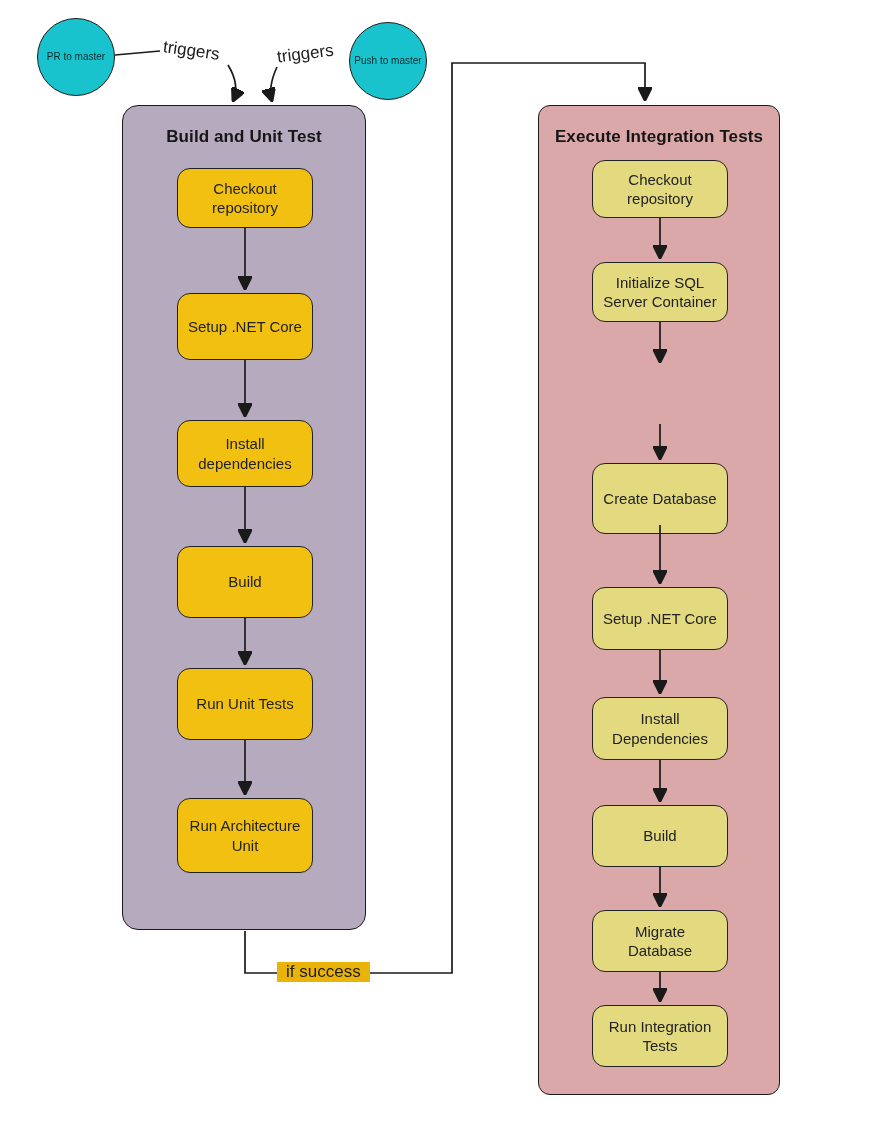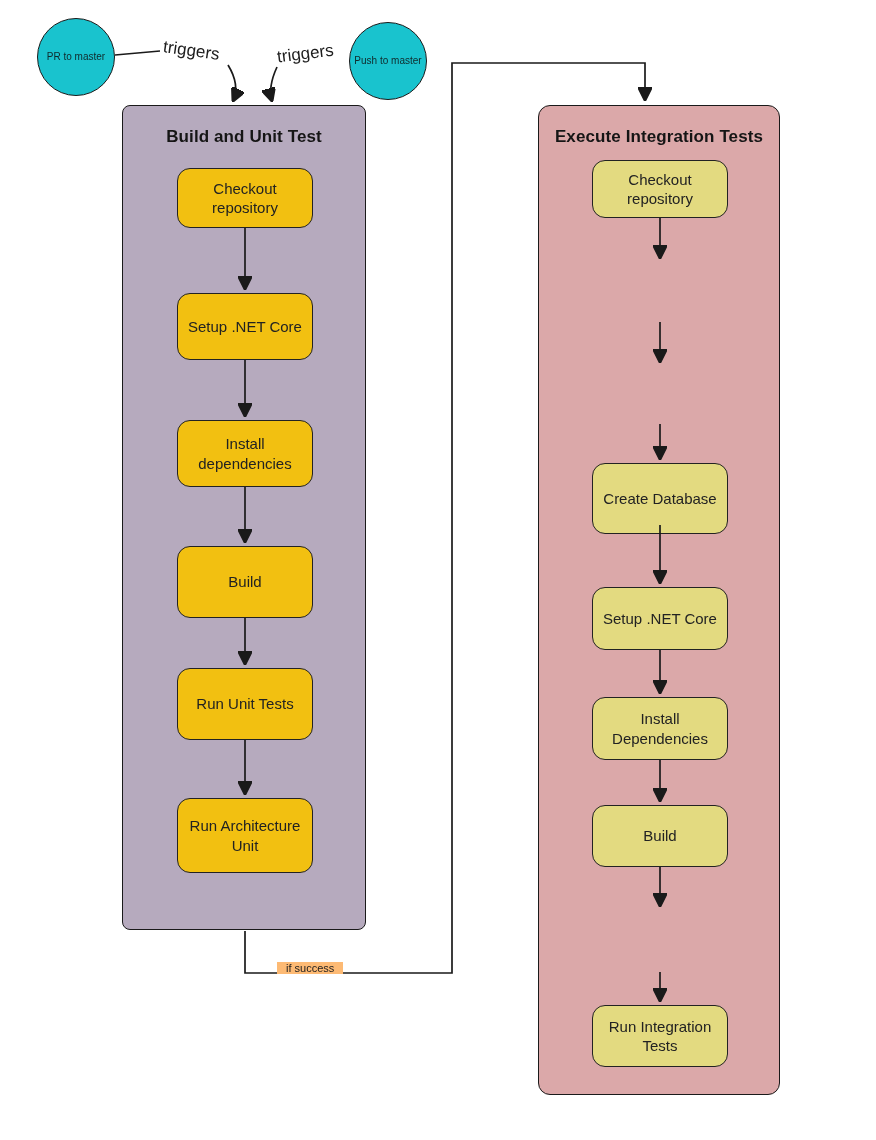--- a/index.html
+++ b/index.html
@@ -18,21 +18,21 @@
 
   
   .group {
     position: absolute;
     border: 1.6px solid #1a1a1a;
     z-index: 1;
   }
   .group-left {
     left: 122px; top: 105px; width: 244px; height: 825px;
     background: var(--left-container, #b6aabe);
-    border-radius: 8px;
+    border-radius: 16px;
   }
   .group-right {
     left: 538px; top: 105px; width: 242px; height: 990px;
     background: var(--right-container, #dba8a9);
     border-radius: 12px;
   }
   .group-title {
     position: absolute;
     top: 21px; left: 0; right: 0;
     text-align: center;
@@ -85,22 +85,22 @@
     position: absolute;
     font-size: 17px;
     color: #1d1d1d;
     white-space: nowrap;
     z-index: 4;
   }
   .label-triggers-left  { left: 163px; top: 41px; transform: rotate(8deg); }
   .label-triggers-right { left: 277px; top: 44px; transform: rotate(-7deg); }
   .label-if-success {
     left: 277px; top: 962px;
-    font-size: 11px;
-    background: #fdba74;
+    font-size: 17px;
+    background: #eab308;
     padding: 0 9px;
     z-index: 3;
   }
 
   
   svg.connectors {
     position: absolute;
     left: 0; top: 0;
     width: 876px; height: 1140px;
     z-index: 3;
@@ -126,24 +126,26 @@
   </div>
 
   <div class="step step-left" style="top:168px;height:60px">Checkout repository</div>
   <div class="step step-left" style="top:293px;height:67px">Setup .NET Core</div>
   <div class="step step-left" style="top:420px;height:67px">Install dependencies</div>
   <div class="step step-left" style="top:546px;height:72px">Build</div>
   <div class="step step-left" style="top:668px;height:72px">Run Unit Tests</div>
   <div class="step step-left" style="top:798px;height:75px">Run Architecture Unit</div>
 
   <div class="step step-right" style="top:160px;height:58px">Checkout repository</div>
+  <div class="step step-right" style="top:262px;height:60px">Initialize SQL Server Container</div>
   <div class="step step-right" style="top:463px;height:71px">Create Database</div>
   <div class="step step-right" style="top:587px;height:63px">Setup .NET Core</div>
   <div class="step step-right" style="top:697px;height:63px">Install Dependencies</div>
   <div class="step step-right" style="top:805px;height:62px">Build</div>
+  <div class="step step-right" style="top:910px;height:62px">Migrate Database</div>
   <div class="step step-right" style="top:1005px;height:62px">Run Integration Tests</div>
 
   <svg class="connectors" viewBox="0 0 876 1140" xmlns="http://www.w3.org/2000/svg">
     <defs>
       <marker id="arrow" viewBox="0 0 10 10" refX="9.5" refY="5" markerWidth="8" markerHeight="8" orient="auto-start-reverse">
         <path class="arrowhead" d="M0,0 L10,5 L0,10 z" stroke="none"></path>
       </marker>
     </defs>
 
     <path d="M115,55 L160,51"></path>

